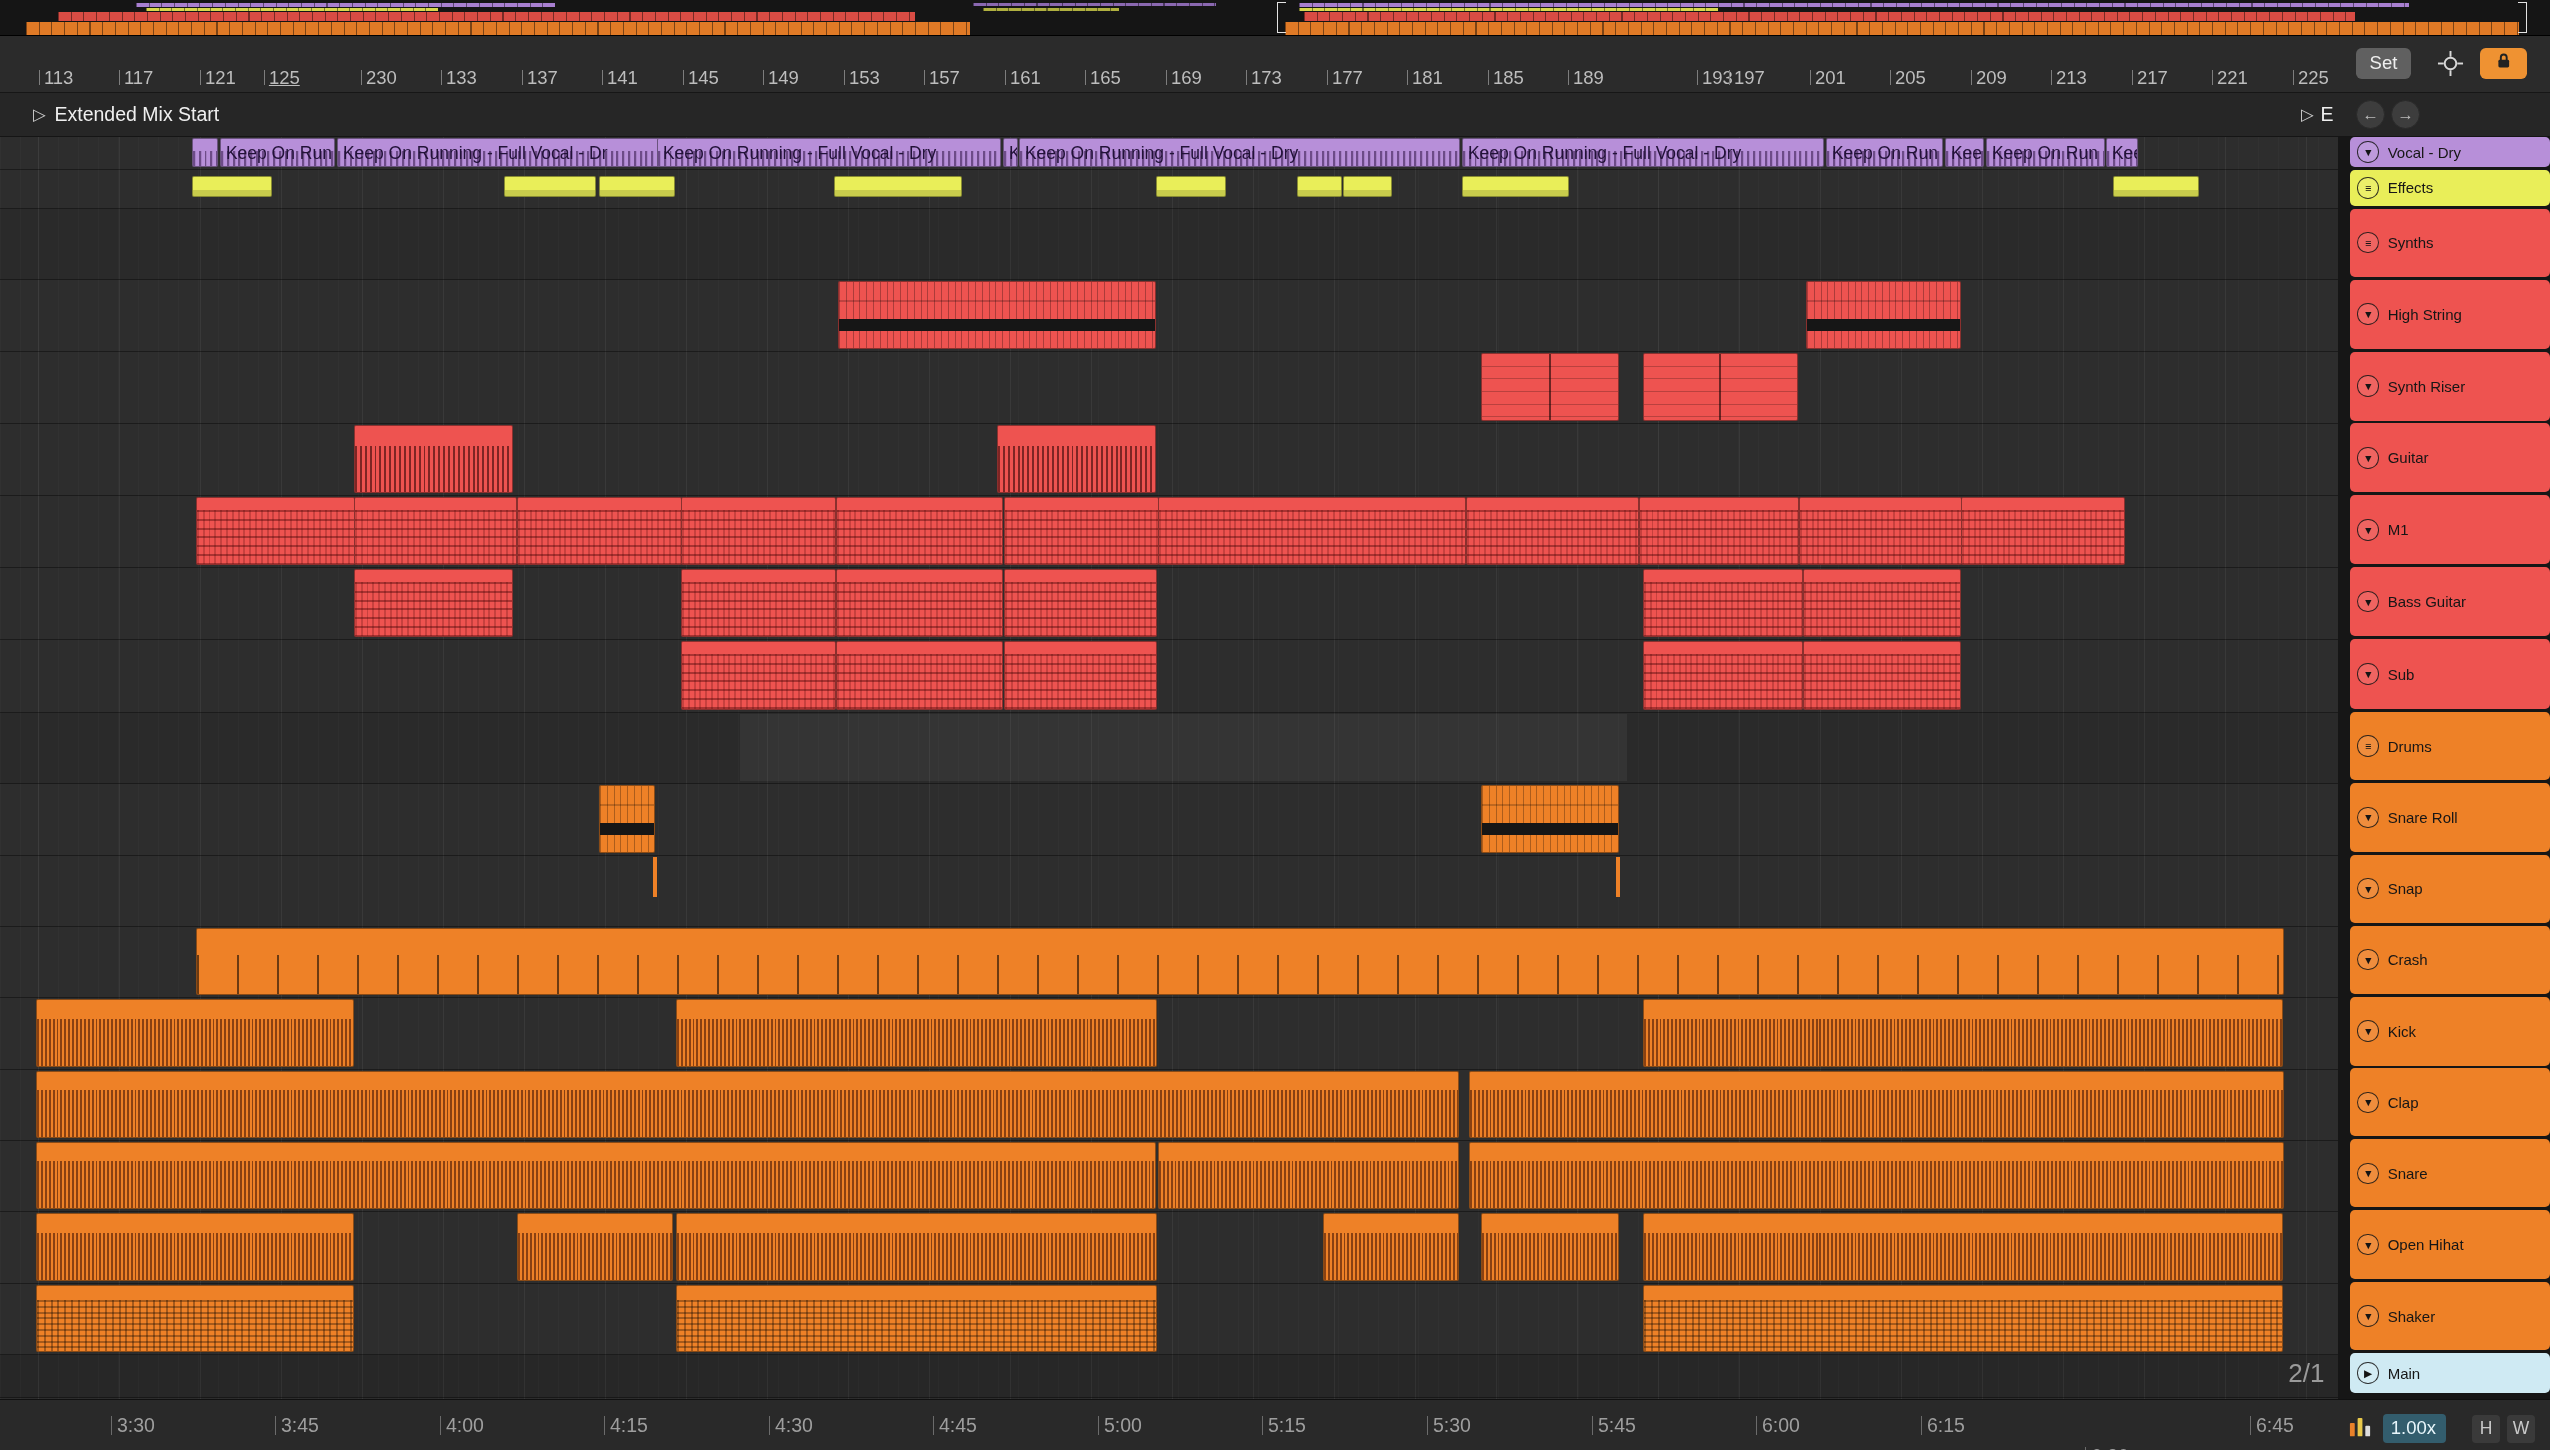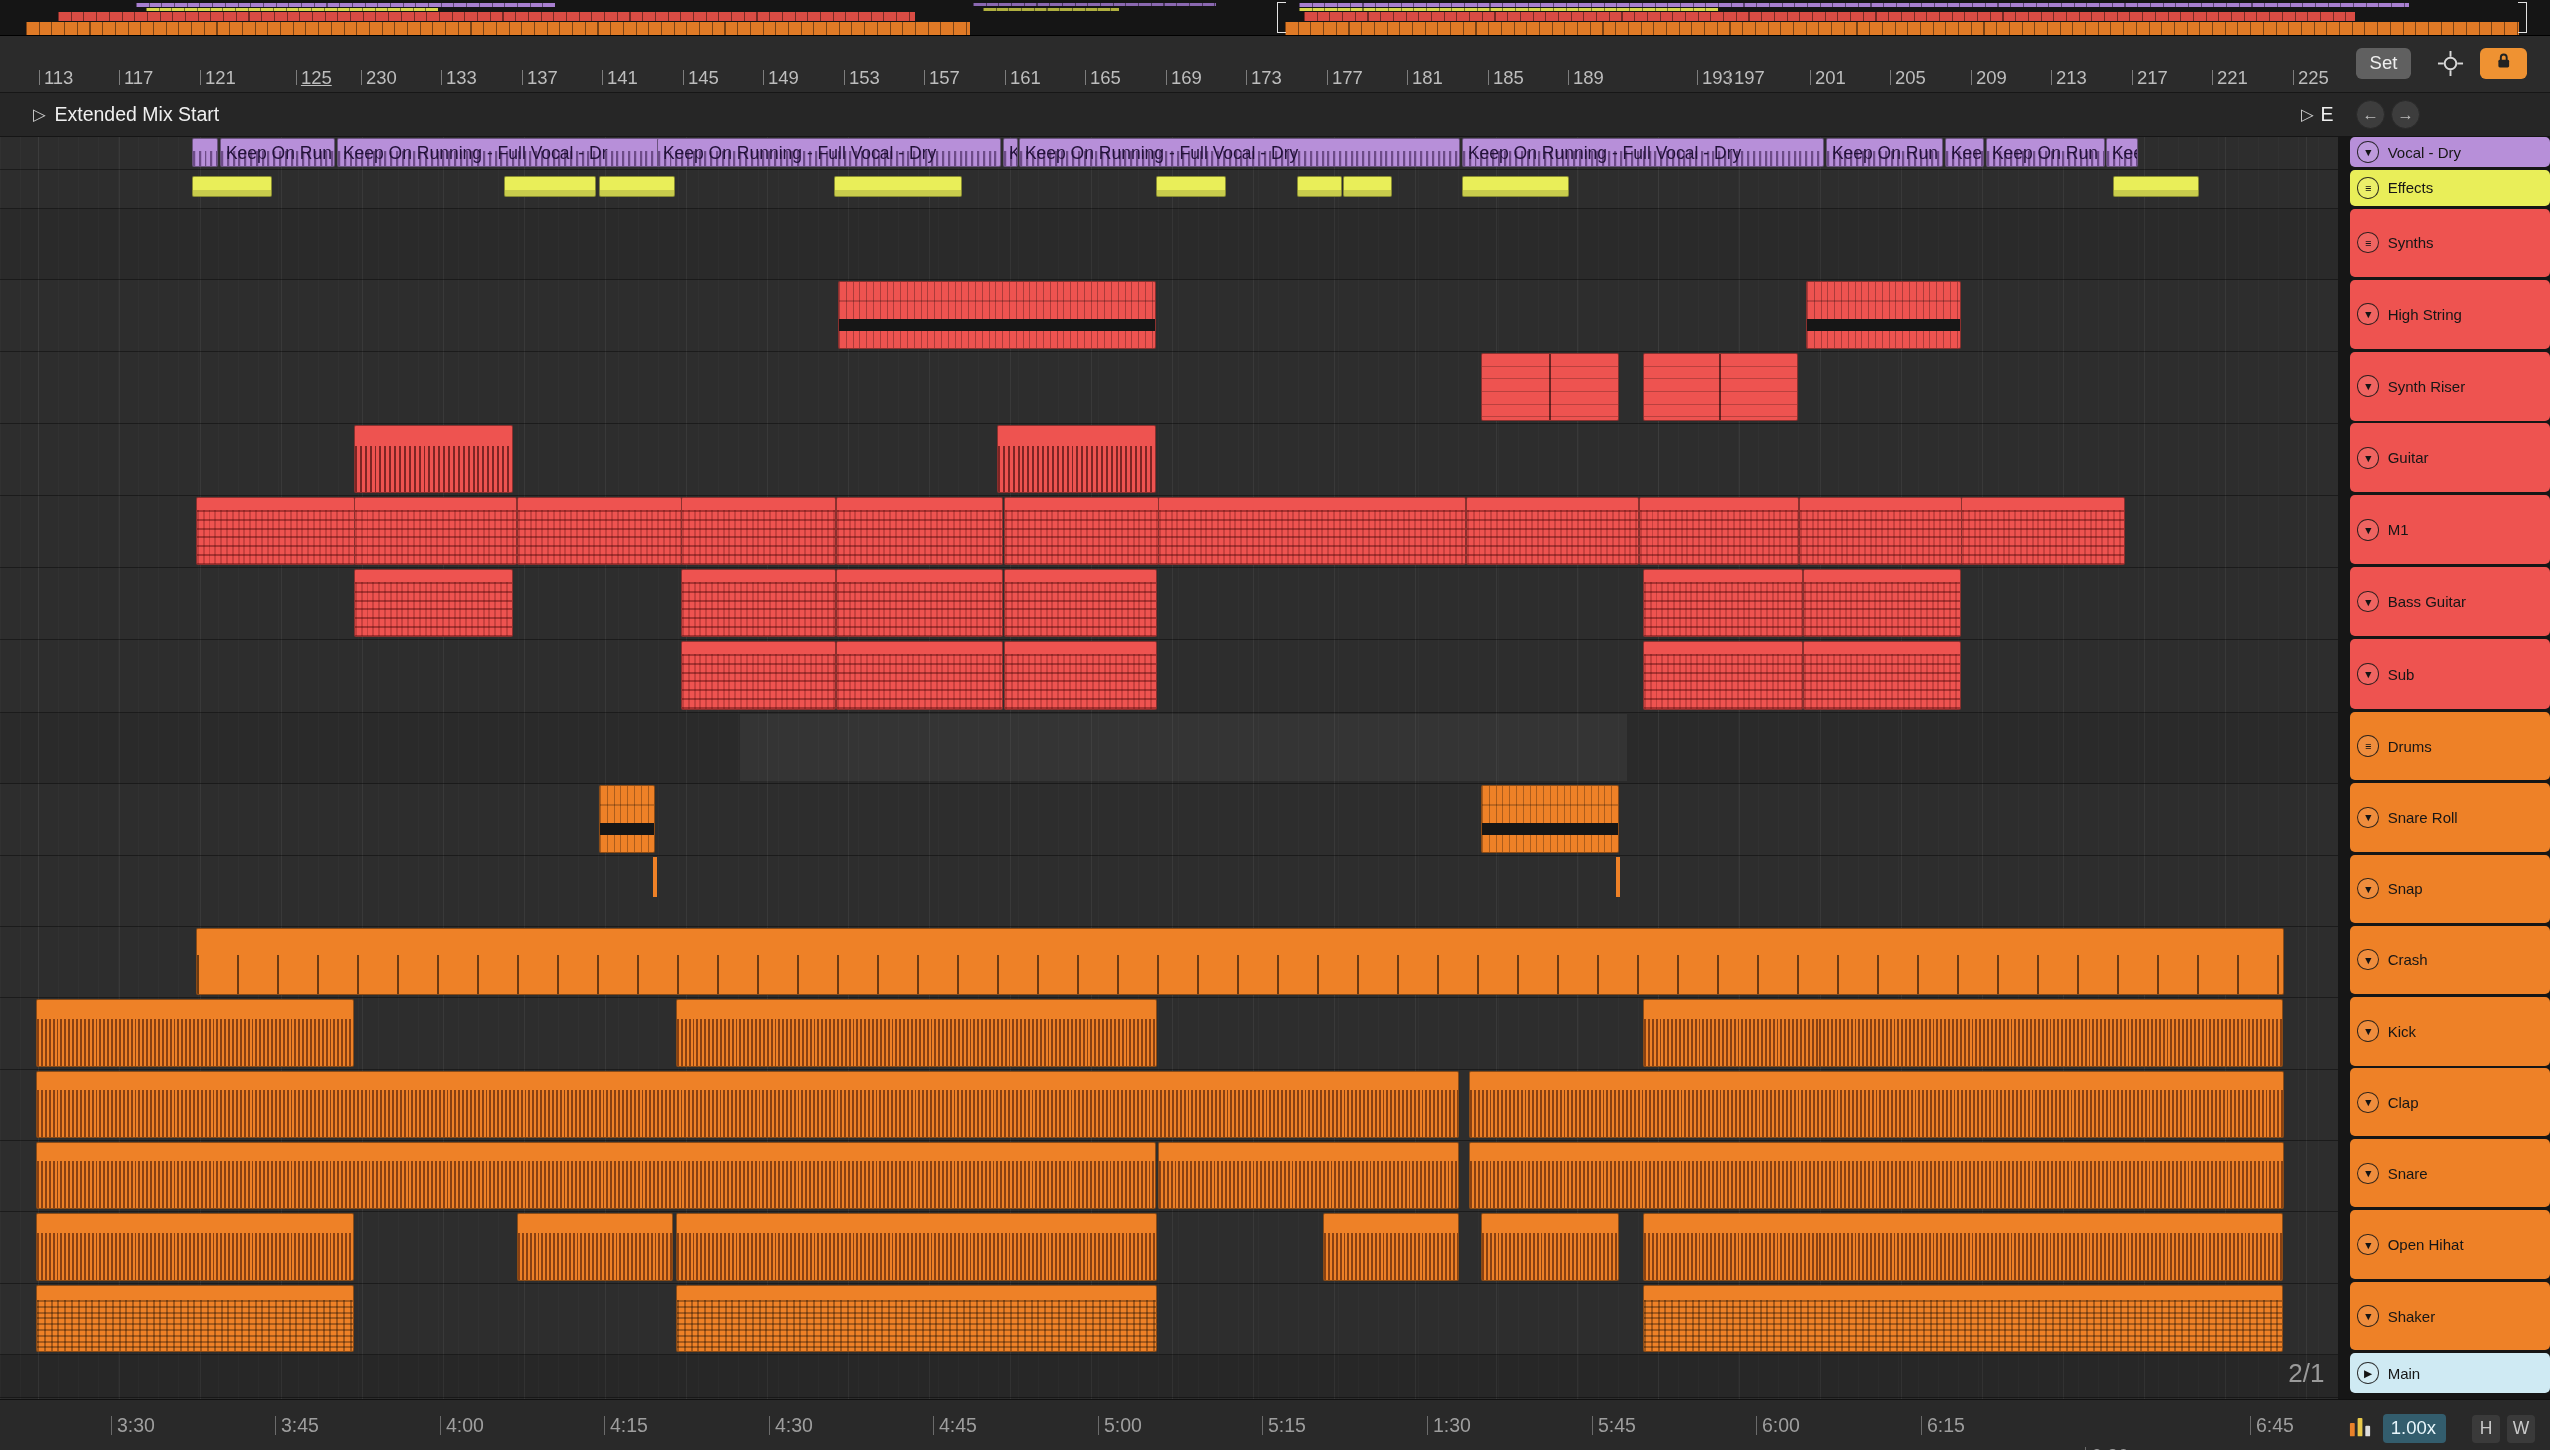--- a/index.html
+++ b/index.html
@@ -107,21 +107,21 @@
       <div class="ovseg" style="left: 1304px; top: 11.7px; width: 1051px; height: 9.7px; background: rgb(217, 76, 68);"></div>
       <div class="ovseg" style="left: 1299px; top: 2.9px; width: 1110px; height: 3.9px; background: rgb(168, 127, 208);"></div>
       <div class="ovseg" style="left: 1299px; top: 7.8px; width: 419px; height: 2.9px; background: rgb(216, 216, 78);"></div>
     </div>
 
   <div class="ruler">
     <div class="bar-labels">
         <span class="bar-num" style="left: 39px;">113</span>
         <span class="bar-num" style="left: 119px;">117</span>
         <span class="bar-num" style="left: 200px;">121</span>
-        <span class="bar-num" style="left: 296px; text-decoration: underline;">125</span>
+        <span class="bar-num" style="left: 264px; text-decoration: underline;">125</span>
         <span class="bar-num" style="left: 361px;">230</span>
         <span class="bar-num" style="left: 441px;">133</span>
         <span class="bar-num" style="left: 522px;">137</span>
         <span class="bar-num" style="left: 602px;">141</span>
         <span class="bar-num" style="left: 683px;">145</span>
         <span class="bar-num" style="left: 763px;">149</span>
         <span class="bar-num" style="left: 844px;">153</span>
         <span class="bar-num" style="left: 924px;">157</span>
         <span class="bar-num" style="left: 1005px;">161</span>
         <span class="bar-num" style="left: 1085px;">165</span>
@@ -394,21 +394,21 @@
   <div class="footer">
     <div class="times">
         <span class="time-lab" style="left: 111px;">3:30</span>
         <span class="time-lab" style="left: 275px;">3:45</span>
         <span class="time-lab" style="left: 440px;">4:00</span>
         <span class="time-lab" style="left: 604px;">4:15</span>
         <span class="time-lab" style="left: 769px;">4:30</span>
         <span class="time-lab" style="left: 933px;">4:45</span>
         <span class="time-lab" style="left: 1098px;">5:00</span>
         <span class="time-lab" style="left: 1262px;">5:15</span>
-        <span class="time-lab" style="left: 1427px;">1:30</span>
+        <span class="time-lab" style="left: 1427px;">5:30</span>
         <span class="time-lab" style="left: 1592px;">5:45</span>
         <span class="time-lab" style="left: 1756px;">6:00</span>
         <span class="time-lab" style="left: 1921px;">6:15</span>
         <span class="time-lab" style="left: 2085px; margin-top: 31px;">6:30</span>
         <span class="time-lab" style="left: 2250px;">6:45</span>
       </div>
     <span class="mixer-icon">
       <svg width="25" height="23.4" viewBox="0 0 26 24">
         <rect x="2" y="7" width="5" height="14" rx="1" fill="#e8812a"></rect>
         <rect x="10" y="2" width="5" height="19" rx="1" fill="#e8c84a"></rect>

